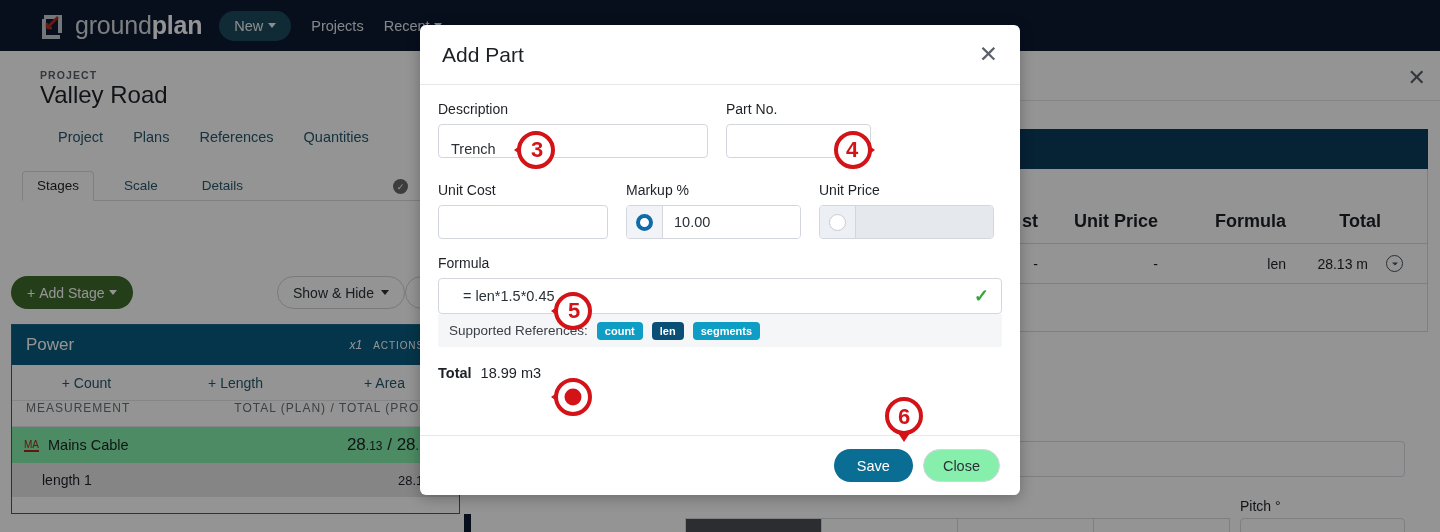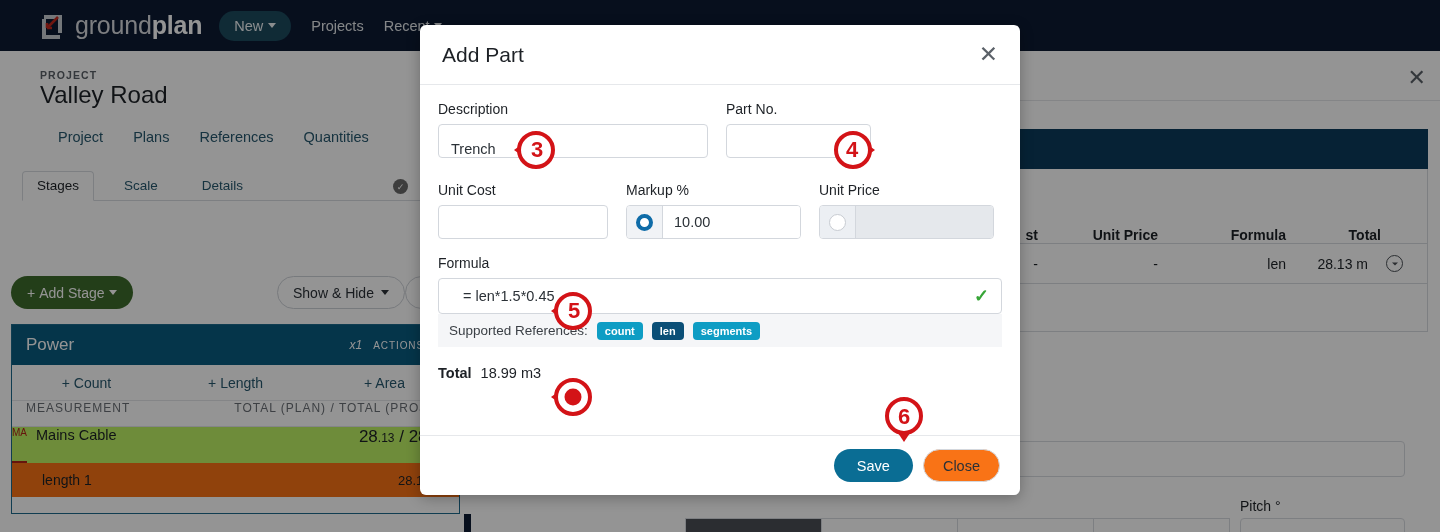--- a/index.html
+++ b/index.html
@@ -61,39 +61,39 @@
   .stage-card { position:absolute; left:11px; top:273px; width:449px; height:190px; border:1px solid #1d6a8c; background:#fff; }
   .stage-head { height:40px; background:#0a5c80; display:flex; align-items:center; padding:0 14px; color:#fff; }
   .stage-title { font-size:17px; }
   .stage-x1 { margin-left:auto; font-size:12px; font-style:italic; }
   .stage-actions { font-size:10px; letter-spacing:0.9px; margin-left:11px; }
   .stage-act-ic { width:15px;height:15px;border:1.4px solid #fff;border-radius:50%;margin-left:6px; display:flex;align-items:center;justify-content:center;}
   .stage-subbar { height:36px; display:flex; align-items:center; background:#fff; border-bottom:1px solid #e3e5e8; }
   .addbtn { flex:1; text-align:center; font-size:14px; color:#27586e; }
   .meas-head { height:26px; display:flex; align-items:flex-start; padding:0 14px; font-size:12px; letter-spacing:1px; color:#6a6f75; border-bottom:1px solid #e3e5e8;}
   .meas-head .r { margin-left:auto; }
-  .meas-row { height:36px; display:flex; padding:0 0; background:#bef264; }
+  .meas-row { height:36px; display:flex; align-items:center; padding:0 12px; background:#86efac; }
   .meas-row .nm { font-size:14.5px; color:#1d2126; }
   .ma-tag { font-size:10px; color:#b02318; border-bottom:2px solid #b02318; margin-right:9px; }
   .meas-row .v { margin-left:auto; font-size:17px; color:#1d2126; }
   .meas-row .v small { font-size:12px; }
-  .meas-sub { height:34px; display:flex; align-items:center; padding:0 14px 0 30px; background:#f97316; }
+  .meas-sub { height:34px; display:flex; align-items:center; padding:0 14px 0 30px; background:#e5e5e5; }
   .meas-sub .nm { font-size:14px; color:#1d2126; }
   .meas-sub .v { margin-left:auto; font-size:13px; color:#1d2126; }
 
   .dark-divider { position:absolute; left:464px; top:463px; width:7px; height:69px; background:#0d1b33; }
 
   
   .bg-modal { position:absolute; left:658px; top:0px; width:782px; height:532px; background:#fff; }
   .bgm-title { position:absolute; left:16px; top:10px; font-size:20px; color:#1d2126; }
   .bgm-x { position:absolute; right:14px; top:14px; font-size:22px; color:#5b6168; }
   .bgm-sep { position:absolute; left:0; top:49px; width:782px; height:1px; background:#e3e5e8; }
   .bgm-bluebar { position:absolute; left:12px; top:78px; width:758px; height:40px; background:#0b3c5c; }
   .bgm-white { position:absolute; left:12px; top:118px; width:758px; height:42px; background:#fff; border-left:1px solid #d8dbe0;border-right:1px solid #d8dbe0;}
-  .bgm-tblhead { position:absolute; left:12px; top:160px; width:758px; height:33px; border-bottom:1px solid #d8dbe0; border-left:1px solid #d8dbe0;border-right:1px solid #d8dbe0; display:flex; align-items:flex-end; font-size:14px; font-weight:700; color:#1d2126;}
+  .bgm-tblhead { position:absolute; left:12px; top:160px; width:758px; height:33px; border-bottom:1px solid #d8dbe0; border-left:1px solid #d8dbe0;border-right:1px solid #d8dbe0; display:flex; align-items:flex-start; font-size:18px; font-weight:700; color:#1d2126;}
   .bgm-tblrow { position:absolute; left:12px; top:193px; width:758px; height:40px; border-bottom:1px solid #d8dbe0;border-left:1px solid #d8dbe0;border-right:1px solid #d8dbe0; display:flex; align-items:center; font-size:14px; color:#1d2126;}
   .bgm-cell { text-align:right; padding-right:18px; }
   .caret-circle { width:17px;height:17px;border:1.4px solid #4a4f55; border-radius:50%; display:flex;align-items:center;justify-content:center; }
 
   .bgm-blankrow { position:absolute; left:12px; top:233px; width:758px; height:48px; border-left:1px solid #d8dbe0;border-right:1px solid #d8dbe0;border-bottom:1px solid #d8dbe0; background:#fff;}
   .bgm-field { position:absolute; border:1px solid #d8dbe0; border-radius:4px; background:#fff; }
   .bgm-label { position:absolute; font-size:14px; color:#1d2126; }
   .bgm-tabrow { position:absolute; left:685px; top:470px; width:550px; height:44px; display:flex; border:1px solid #d8dbe0; }
   .bgm-tabcell { flex:1; display:flex; align-items:center; justify-content:center; font-size:14px; color:#2b3137; border-right:1px solid #d8dbe0; }
   .bgm-tabcell.dark { background:#4a4f55; }
@@ -145,21 +145,21 @@
   .refs { height:33px; background:#f5f6f8; display:flex; align-items:center; padding:0 11px; gap:9px; }
   .refs-label { font-size:13.5px; color:#3b4046; }
   .chip { height:18px; border-radius:4px; padding:0 8px; font-size:11px; font-weight:700; color:#fff; display:flex; align-items:center; }
 
   .total-row { margin-top:18px; display:flex; align-items:center; gap:9px; }
   .total-k { font-size:14.5px; font-weight:700; color:#1d2126; }
   .total-v { font-size:14.5px; color:#1d2126; }
 
   .dlg-foot { position:absolute; left:0; bottom:0; width:600px; height:60px; border-top:1px solid #e6e8eb; display:flex; align-items:center; justify-content:flex-end; gap:10px; padding-right:20px; }
   .btn-save { background:#0a6d94; color:#fff; border-radius:17px; height:33px; padding:0 23px; font-size:14.5px; display:flex;align-items:center; }
-  .btn-close { background:#f97316; color:#2b3137; border:1px solid #d3d7dd; border-radius:17px; height:33px; padding:0 19px; font-size:14.5px; display:flex;align-items:center; }
+  .btn-close { background:#86efac; color:#2b3137; border:1px solid #d3d7dd; border-radius:17px; height:33px; padding:0 19px; font-size:14.5px; display:flex;align-items:center; }
 
   
   .marker { position:absolute; z-index:60; width:52px; height:52px; }
   .marker svg { display:block; }
   .mk-num { position:absolute; inset:0; display:flex; align-items:center; justify-content:center;
             font-size:22px; font-weight:700; color:#d31317; font-family:"Liberation Sans", sans-serif; }
   .mk-num.down { align-items:flex-start; padding-top:5px; }
   .mk-num.left { padding-left:6px; }
 </style>
 </head>

